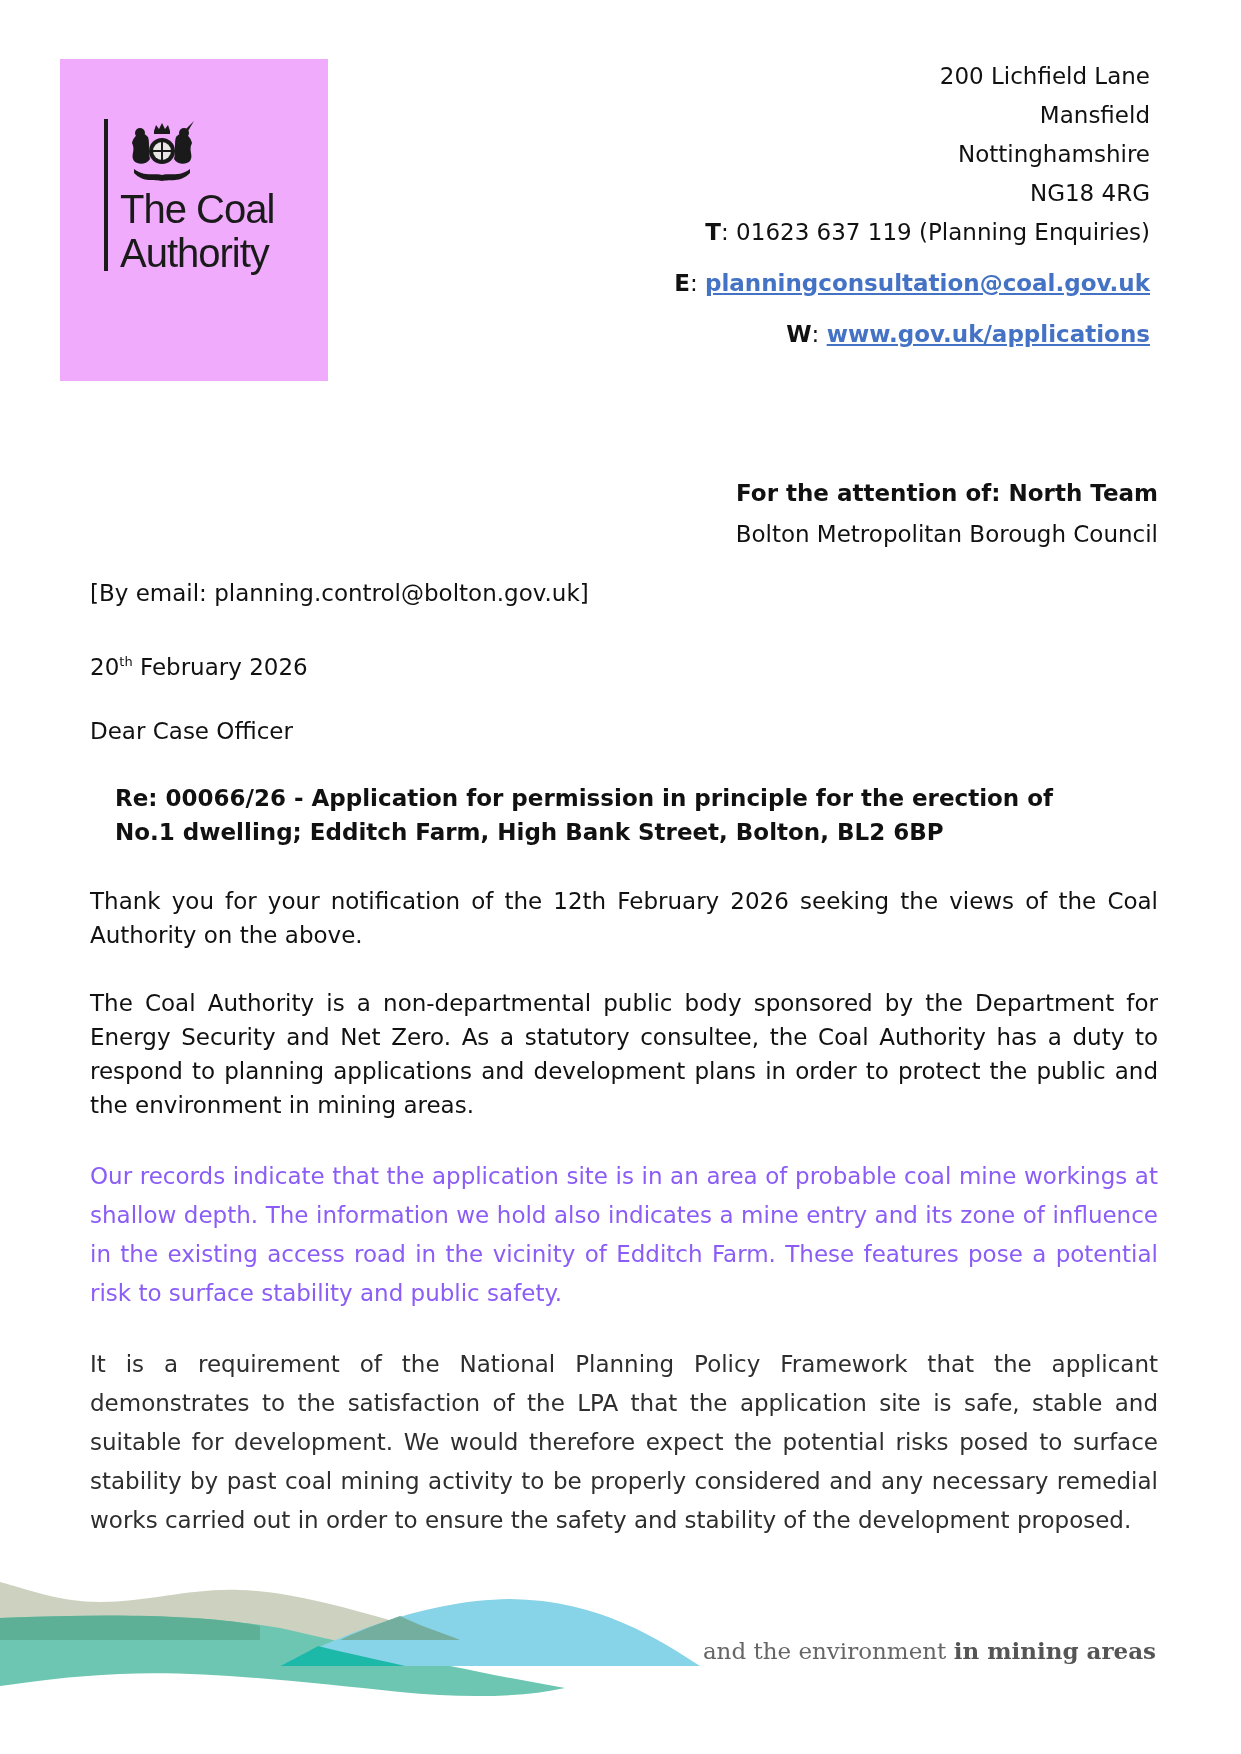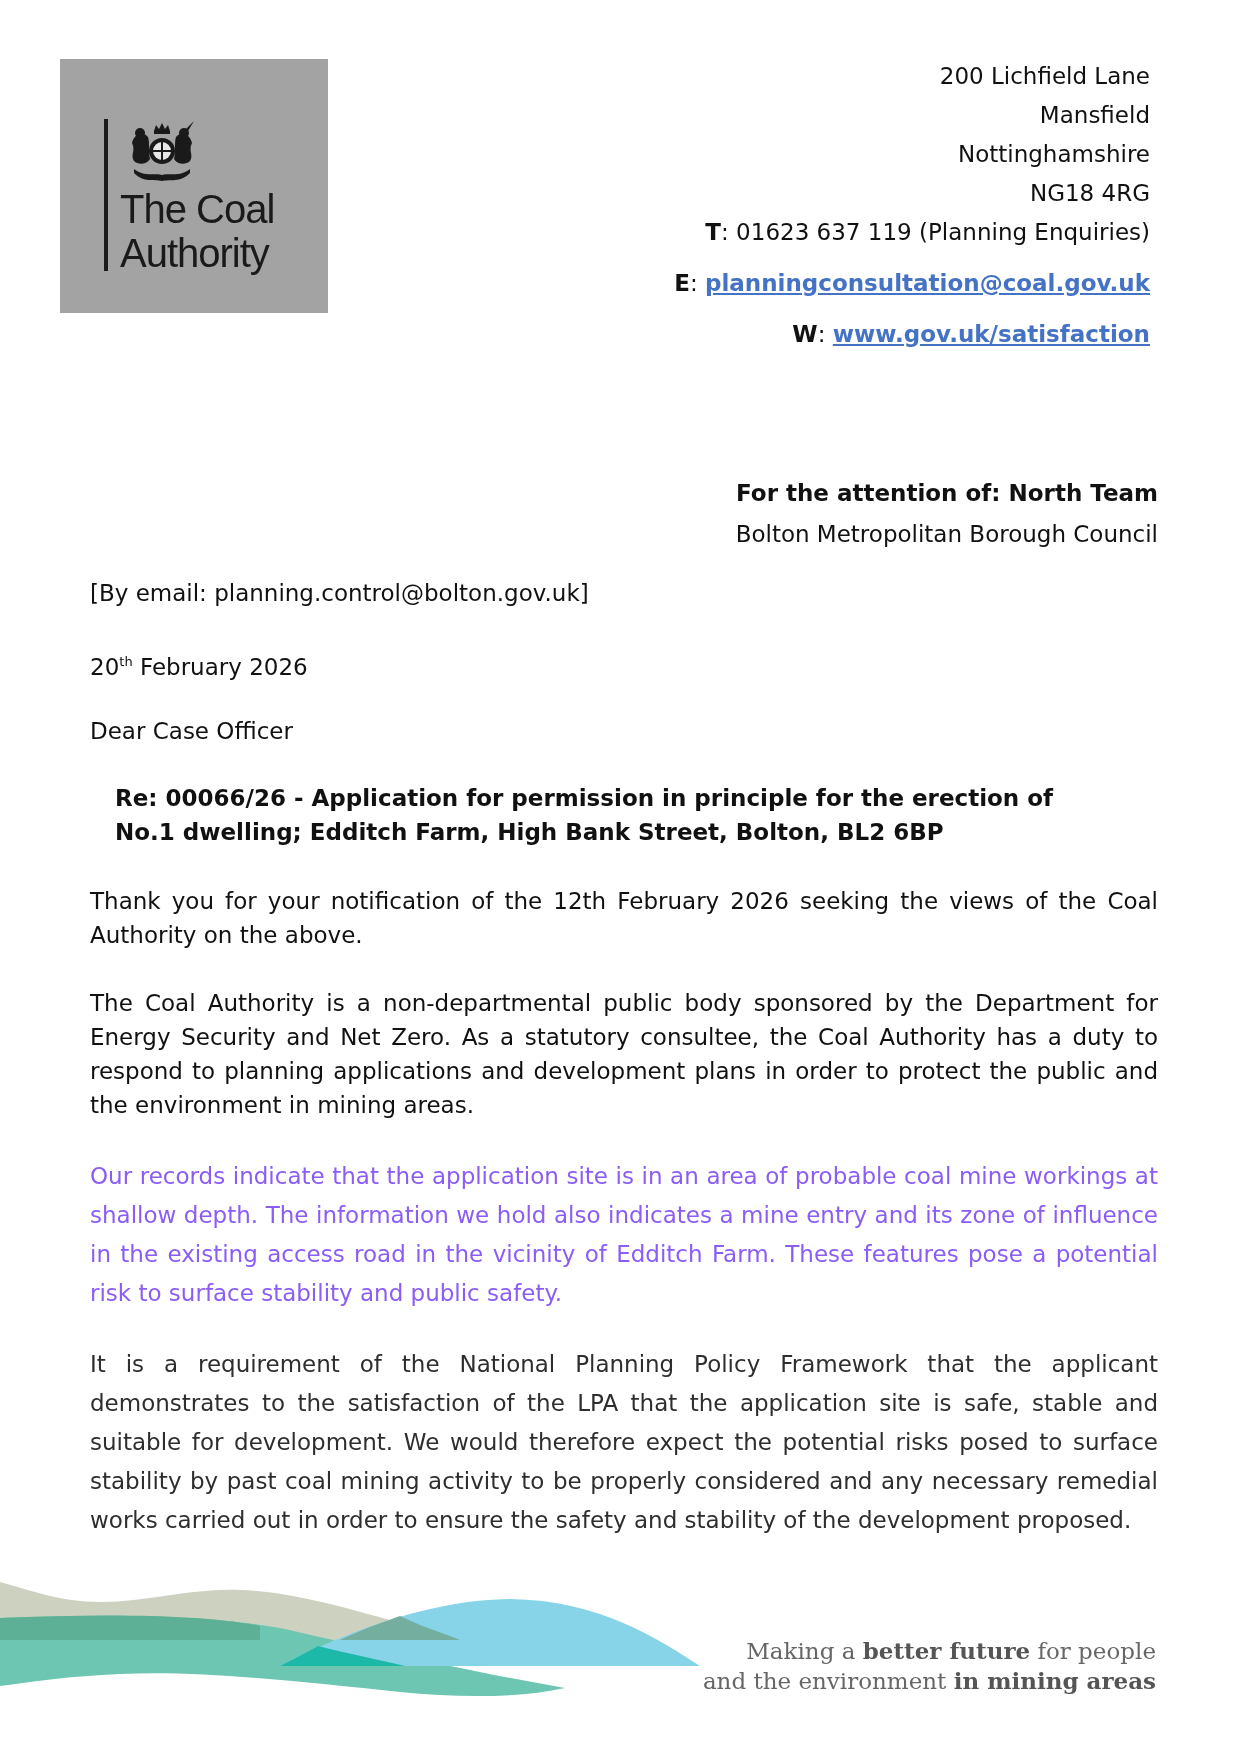--- a/index.html
+++ b/index.html
@@ -1,21 +1,21 @@
 <!DOCTYPE html>
 <html><head>
   <meta charset="utf-8">
   <style>
     * { box-sizing: border-box; margin: 0; padding: 0; }
     html, body { width: 1241px; height: 1754px; background: #ffffff; }
     body { position: relative; font-family: "DejaVu Sans", "Liberation Sans", sans-serif; color: #111; overflow: hidden; }
 
     .logo-box {
-      position: absolute; left: 60px; top: 59px; width: 268px; height: 254px;
-      background: #a3a3a3;
+      position: absolute; left: 60px; top: 59px; width: 268px; height: 322px;
+      background: #f0abfc;
     }
     .logo-bar {
       position: absolute; left: 44px; top: 60px; width: 4px; height: 152px; background: #1a1a1a;
     }
     .logo-crest {
       position: absolute; left: 64px; top: 62px; width: 76px; height: 64px;
     }
     .logo-text {
       position: absolute; left: 60px; top: 128px;
       font-family: "Liberation Sans", sans-serif; font-size: 40px; line-height: 44px;
@@ -94,21 +94,21 @@
   <div class="line">Mansfield</div>
   <div class="line">Nottinghamshire</div>
   <div class="line">NG18 4RG</div>
   <div class="contact">
     <b>T</b>: <span>01623 637 119 (Planning Enquiries)</span>
   </div>
   <div class="contact gap">
     <b>E</b>: <a>planningconsultation@coal.gov.uk</a>
   </div>
   <div class="contact">
-    <b>W</b>: <a>www.gov.uk/satisfaction</a>
+    <b>W</b>: <a>www.gov.uk/applications</a>
   </div>
 </div>
 
 <div class="letter attn">
   <div class="b">For the attention of: North Team</div>
   <div class="n">Bolton Metropolitan Borough Council</div>
 </div>
 <div class="letter byemail">[By email: planning.control@bolton.gov.uk]</div>
 
 <div class="letter date"><span>20</span><sup>th</sup><span> February 2026</span></div>
@@ -131,15 +131,14 @@
   <path d="M0 58 C100 54 200 54 260 66 L260 80 L0 80 Z" fill="#5db095"></path>
 
   <path d="M280 106 C330 80 420 40 510 39 C600 40 660 80 700 106 Z" fill="#87d3e7"></path>
 
   <path d="M340 80 C370 66 390 60 400 56 C420 66 440 72 460 80 Z" fill="#74ae9e"></path>
 
   <path d="M280 106 C300 96 315 88 318 86 C350 94 380 100 405 106 Z" fill="#1cb8a8"></path>
 </svg>
 
 <div class="tagline">
-  <div><span>Making a </span><b>better future</b><span> for people</span></div>
   <div><span>and the environment </span><b>in mining areas</b></div>
 </div>
 
 </body></html>

